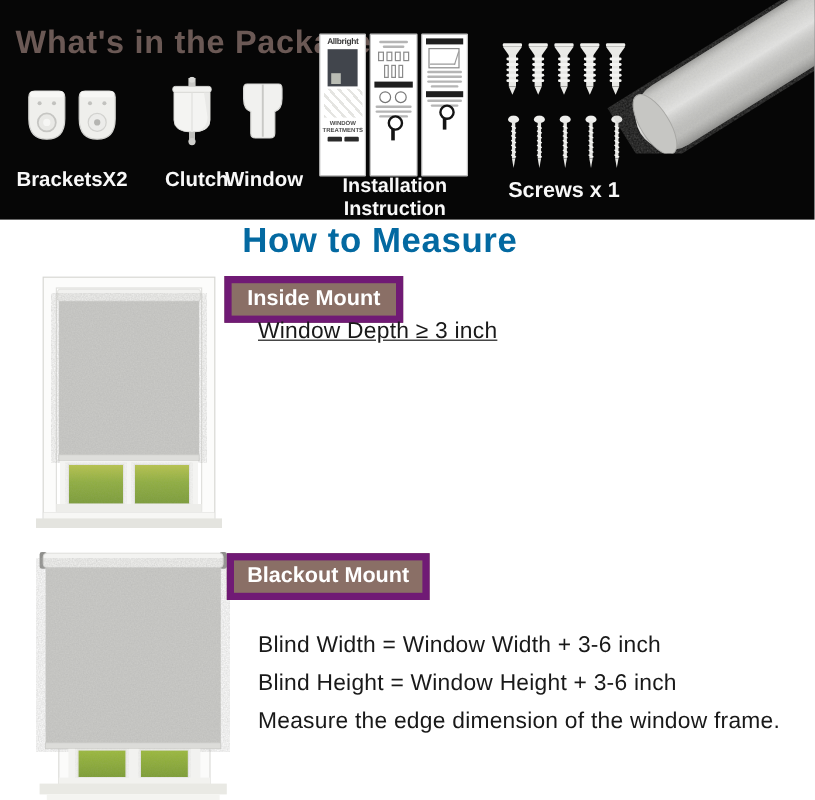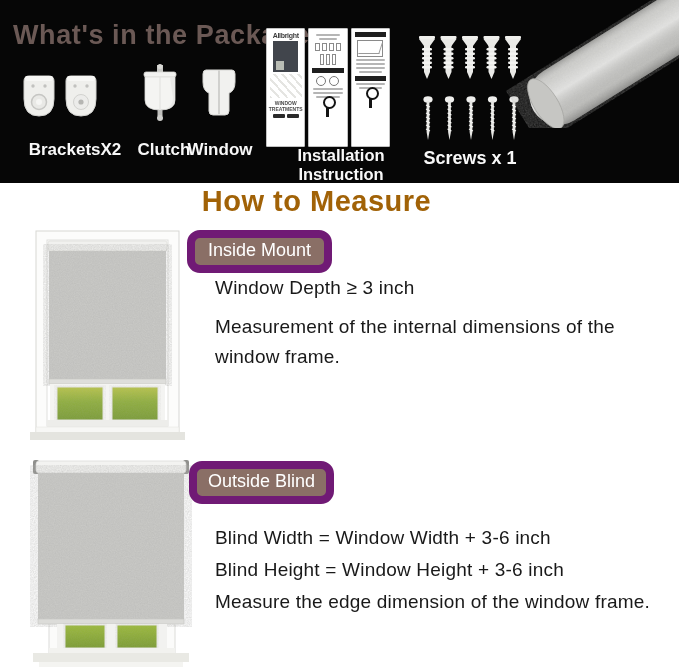--- a/index.html
+++ b/index.html
@@ -47,25 +47,25 @@
   .circles { display:flex; gap:3px; margin-top:3px; }
   .circles span { width:10px; height:10px; border:1px solid #777; border-radius:50%; }
   .tool { width:3px; height:16px; background:#141414; margin-top:3px; position:relative; }
   .tool::before { content:""; position:absolute; top:-5px; left:-3px; width:9px; height:9px; border:2px solid #141414; border-radius:50%; background:#fff; }
   .p3-diagram { width:26px; height:17px; border:1px solid #8a8a8a; margin-top:3px; position:relative; }
   .p3-diagram::after { content:""; position:absolute; left:2px; top:2px; width:20px; height:10px; border-bottom:1px solid #9a9a9a; border-right:1px solid #9a9a9a; transform:skewX(-18deg); }
 
   
   .measure-title {
     left:0; top:185px; width:603px; text-align:center; text-indent:30px;
-    font-size:29px; font-weight:600; color:#a16207; letter-spacing:.5px;
+    font-size:29px; font-weight:600; color:#0369a1; letter-spacing:.5px;
   }
   .badge {
-    background:#8a6f66; border:8px solid #701a75; color:#ffffff;
-    font-size:18px; font-weight:400; padding:2px 13px 4px; border-radius:13px;
+    background:#8a6f66; border:6px solid #701a75; color:#ffffff;
+    font-size:18px; font-weight:700; padding:2px 13px 4px; border-radius:0;
     white-space:nowrap;
   }
   .mtext { font-size:19px; color:#191919; letter-spacing:.2px; }
   .mtext p { margin:0 0 13px; line-height:22px; }
   .mtext p.wrap { line-height:30px; margin-bottom:0; }
   .mtext.outside p { margin-bottom:10px; }
 </style>
 </head>
 <body>
 
@@ -86,21 +86,21 @@
       </g>
       <g transform="translate(42,0)">
         <path d="M3 9 Q3 4 8 4 L28 4 Q33 4 33 9 L33 27 Q33 44 18 44 Q3 44 3 27 Z" fill="#efefec" stroke="#d2d2cf"></path>
         <rect x="4" y="4" width="28" height="5" rx="2" fill="#f7f7f5"></rect>
         <circle cx="12" cy="14" r="1.7" fill="#c2c2bf"></circle>
           <circle cx="24" cy="14" r="1.7" fill="#c2c2bf"></circle>
         <circle cx="18" cy="30" r="7.5" fill="#ececea" stroke="#d2d2cf"></circle>
         <circle cx="18" cy="30" r="2.6" fill="#b5b5b2"></circle>
       </g>
     </svg>
-    <div class="abs pkg-label" style="left:19px; top:140px; width:112px;">BracketsX2</div>
+    <div class="abs pkg-label" style="left:4px; top:140px; width:112px;">BracketsX2</div>
 
     <svg class="abs" style="left:140px; top:64px;" width="40" height="58" viewBox="0 0 40 58">
       <rect x="17" y="1" width="6" height="7" fill="#c7c7c4"></rect>
       <circle cx="20" cy="2.5" r="2.5" fill="#dadad7"></circle>
       <rect x="4" y="8" width="32" height="5" rx="2" fill="#f2f2f0" stroke="#dadad7" stroke-width="0.8"></rect>
       <path d="M5 13 L35 13 L35 36 Q35 46 20 46 Q5 46 5 36 Z" fill="#f4f4f2" stroke="#dcdcd9" stroke-width="0.8"></path>
       <line x1="20" y1="13" x2="20" y2="45" stroke="#e0e0dd"></line>
       <path d="M30 13 L35 13 L35 36 Q35 44 25 45.6 Q33 42 33 34 Z" fill="#e6e6e3" opacity="0.8"></path>
       <rect x="17.5" y="46" width="5" height="6" fill="#c0c0bd"></rect>
       <circle cx="20" cy="54" r="3" fill="#cfcfcc"></circle>
@@ -154,21 +154,21 @@
         <div class="ml"></div>
           <div class="ml"></div>
           <div class="ml"></div>
           <div class="ml s"></div>
         <div class="band"></div>
         <div class="ml"></div>
           <div class="ml s"></div>
         <div class="tool"></div>
       </div>
     </div>
-    <div class="abs pkg-label" style="left:276px; top:146px; width:130px; font-size:16.5px; line-height:19px;">Installation Instruction</div>
+    <div class="abs pkg-label" style="left:264px; top:146px; width:130px; font-size:16.5px; line-height:19px;">Installation Instruction</div>
 
     <svg class="abs" style="left:418px; top:35px;" width="106" height="45" viewBox="0 0 106 45">
       <defs>
         <g id="anchor">
           <rect x="1" y="1" width="16" height="3" rx="1" fill="#efefec"></rect>
           <polygon points="1,4 6,11 12,11 17,4" fill="#eaeae7"></polygon>
           <rect x="6" y="10" width="6" height="27" fill="#e9e9e6"></rect>
           <rect x="4" y="13" width="10" height="2.4" rx="1.2" fill="#f3f3f1"></rect>
           <rect x="4" y="17.5" width="10" height="2.4" rx="1.2" fill="#f3f3f1"></rect>
           <rect x="4" y="22" width="10" height="2.4" rx="1.2" fill="#f3f3f1"></rect>
@@ -254,23 +254,22 @@
       <rect x="27" y="159" width="46" height="33" filter="url(#nz1)" opacity="0.18"></rect>
       <rect x="82" y="159" width="46" height="33" filter="url(#nz1)" opacity="0.18"></rect>
     </g>
     <rect x="17" y="192" width="121" height="7" fill="#ededea"></rect>
     <rect x="6" y="199" width="143" height="6" fill="#f7f7f5" stroke="#e2e2df" stroke-width="0.5"></rect>
     <rect x="0" y="204" width="155" height="8" fill="#e4e4df"></rect>
   </svg>
 
   <div class="abs badge" style="left:187px; top:230px;">Inside Mount</div>
 
-  <div class="abs mtext" style="left:215px; top:277px; width:452px;">
+  <div class="abs mtext" style="left:215px; top:266px; width:452px;text-decoration:underline;">
     <p>Window Depth ≥ 3 inch</p>
-    <p class="wrap">Measurement of the internal dimensions of the window frame.</p>
   </div>
 
   <svg class="abs" style="left:25px; top:455px;" width="170" height="212" viewBox="0 0 170 212">
     <defs>
       <filter id="nz2" x="-5%" y="-5%" width="110%" height="110%">
         <feTurbulence type="fractalNoise" baseFrequency="0.85" numOctaves="3" seed="11" stitchTiles="stitch"></feTurbulence>
         <feColorMatrix type="matrix" values="0 0 0 0 0.42  0 0 0 0 0.42  0 0 0 0 0.41  0 0 0 0.9 0"></feColorMatrix>
       </filter>
       <linearGradient id="gB" x1="0" y1="0" x2="0" y2="1">
         <stop offset="0" stop-color="#9cba3c"></stop>
@@ -291,21 +290,21 @@
       <rect x="40" y="170" width="40" height="23" fill="url(#gB)" stroke="#e6e6e3"></rect>
       <rect x="92" y="170" width="40" height="23" fill="url(#gB)" stroke="#e6e6e3"></rect>
       <rect x="40" y="170" width="40" height="23" filter="url(#nz2)" opacity="0.18"></rect>
       <rect x="92" y="170" width="40" height="23" filter="url(#nz2)" opacity="0.18"></rect>
     </g>
     <rect x="24" y="193" width="126" height="6" fill="#f2f2ef"></rect>
     <rect x="8" y="198" width="156" height="9" fill="#e9e9e4"></rect>
     <rect x="14" y="207" width="144" height="5" fill="#f4f4f1"></rect>
   </svg>
 
-  <div class="abs badge" style="left:189px; top:461px; padding:2px 11px 4px;">Outside Blind</div>
+  <div class="abs badge" style="left:189px; top:461px; padding:2px 11px 4px;">Blackout Mount</div>
 
   <div class="abs mtext outside" style="left:215px; top:527px; width:472px;">
     <p>Blind Width = Window Width + 3-6 inch</p>
     <p>Blind Height = Window Height + 3-6 inch</p>
     <p>Measure the edge dimension of the window frame.</p>
   </div>
 
 </div>
 
 </body></html>

